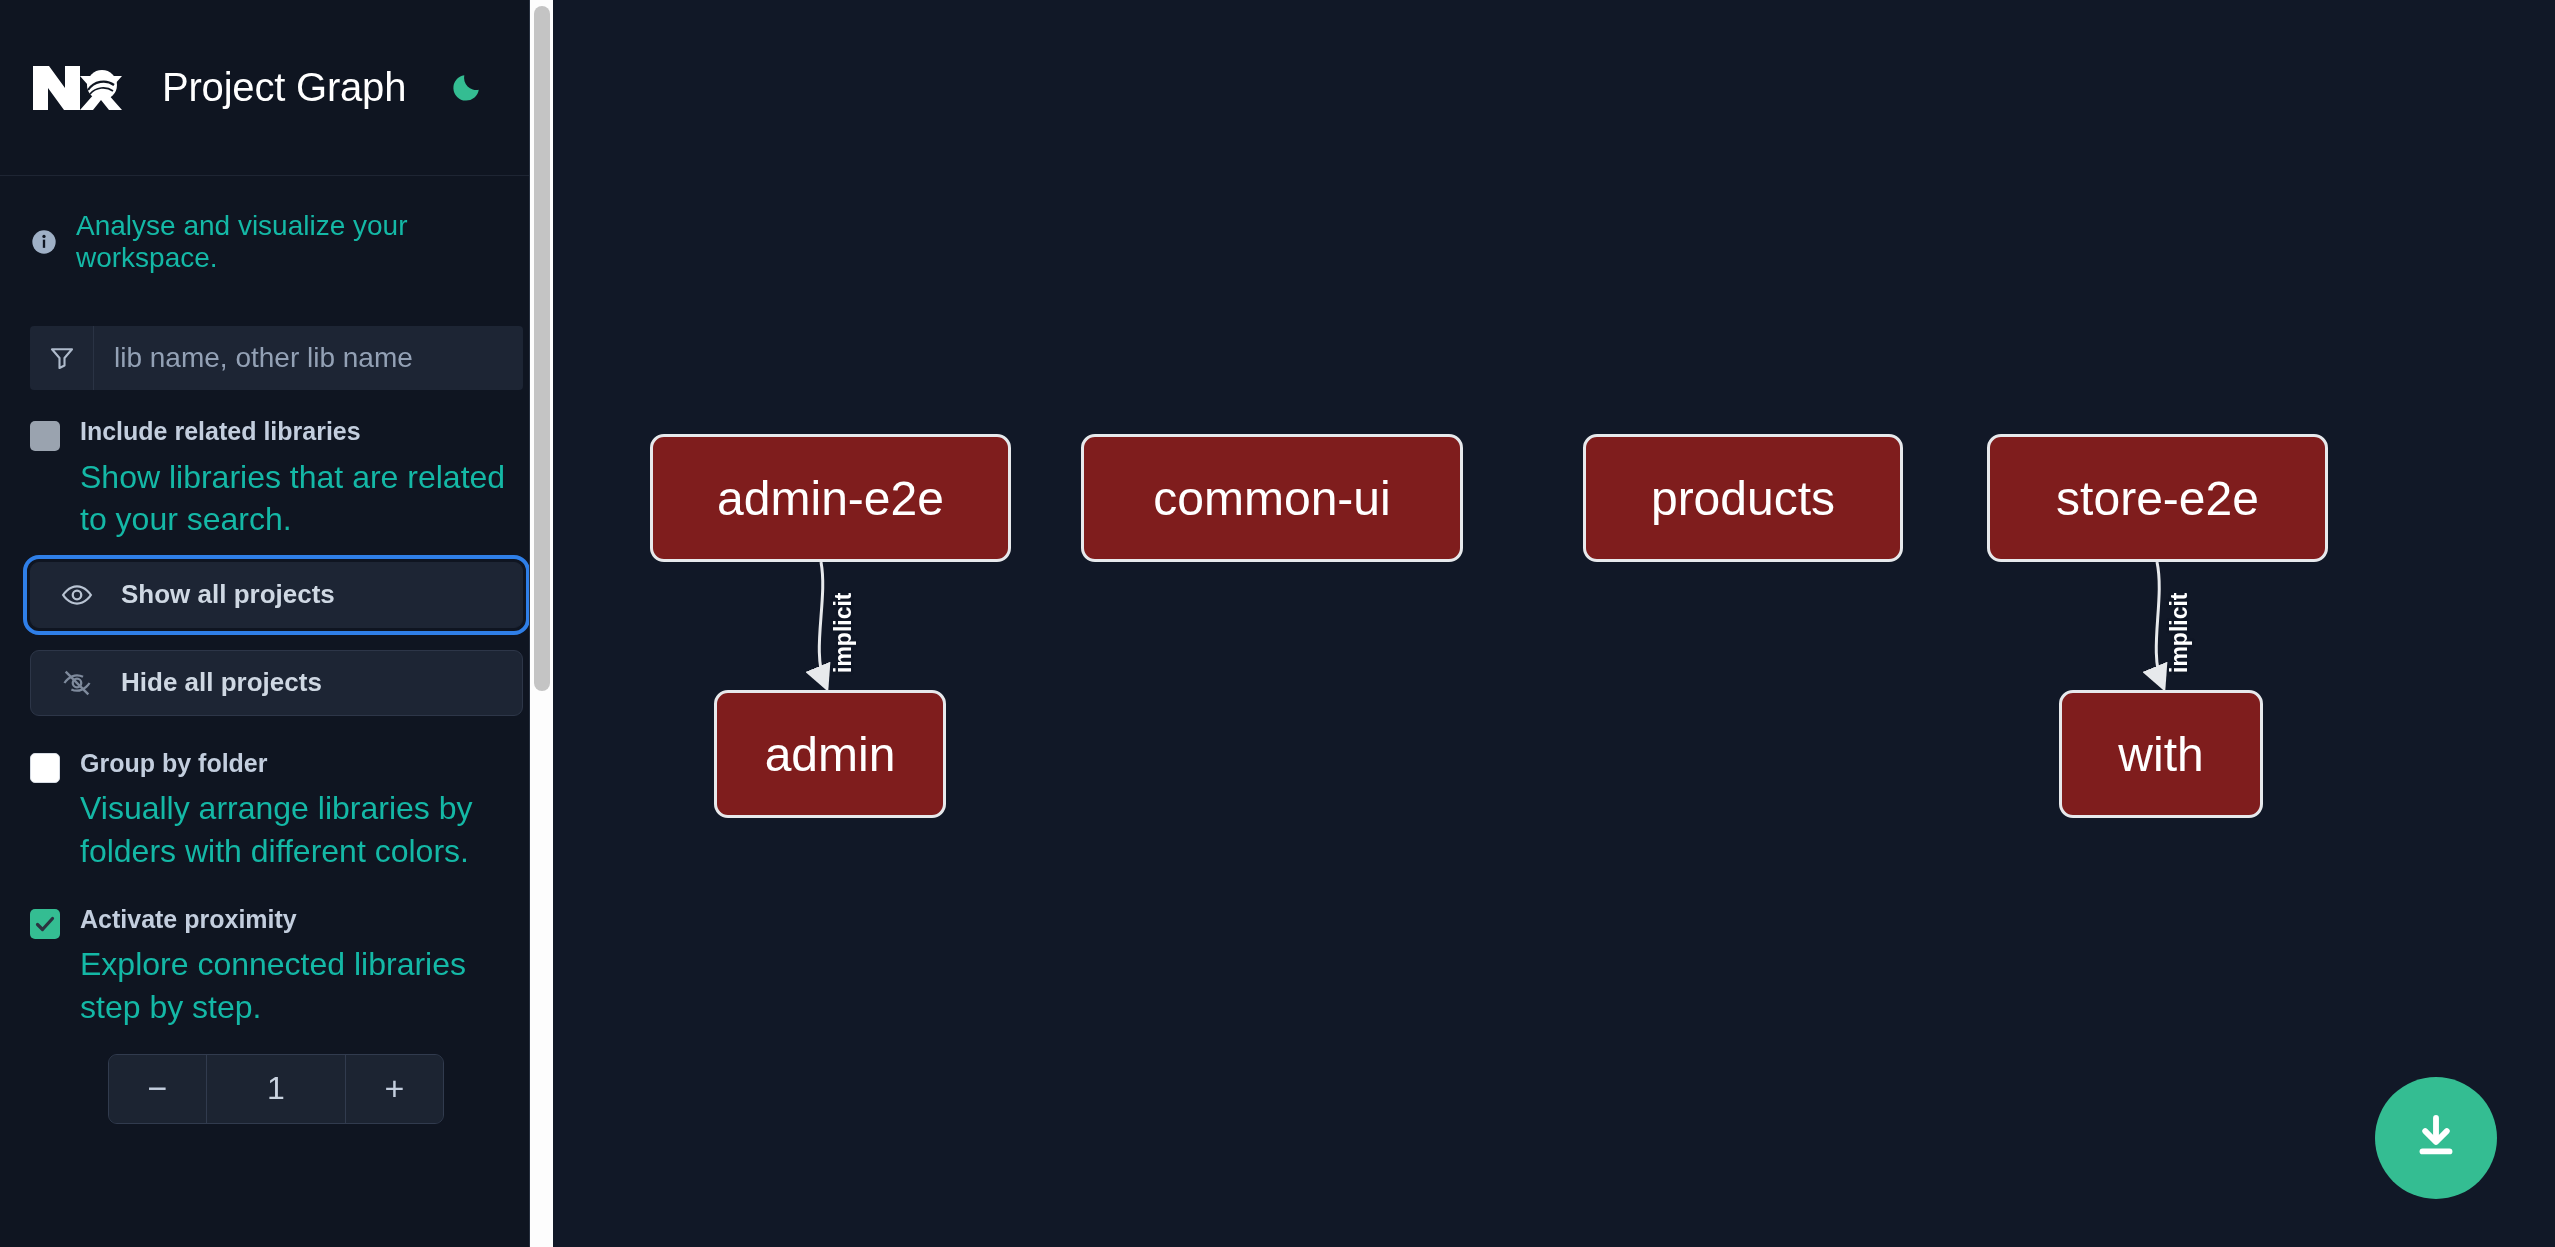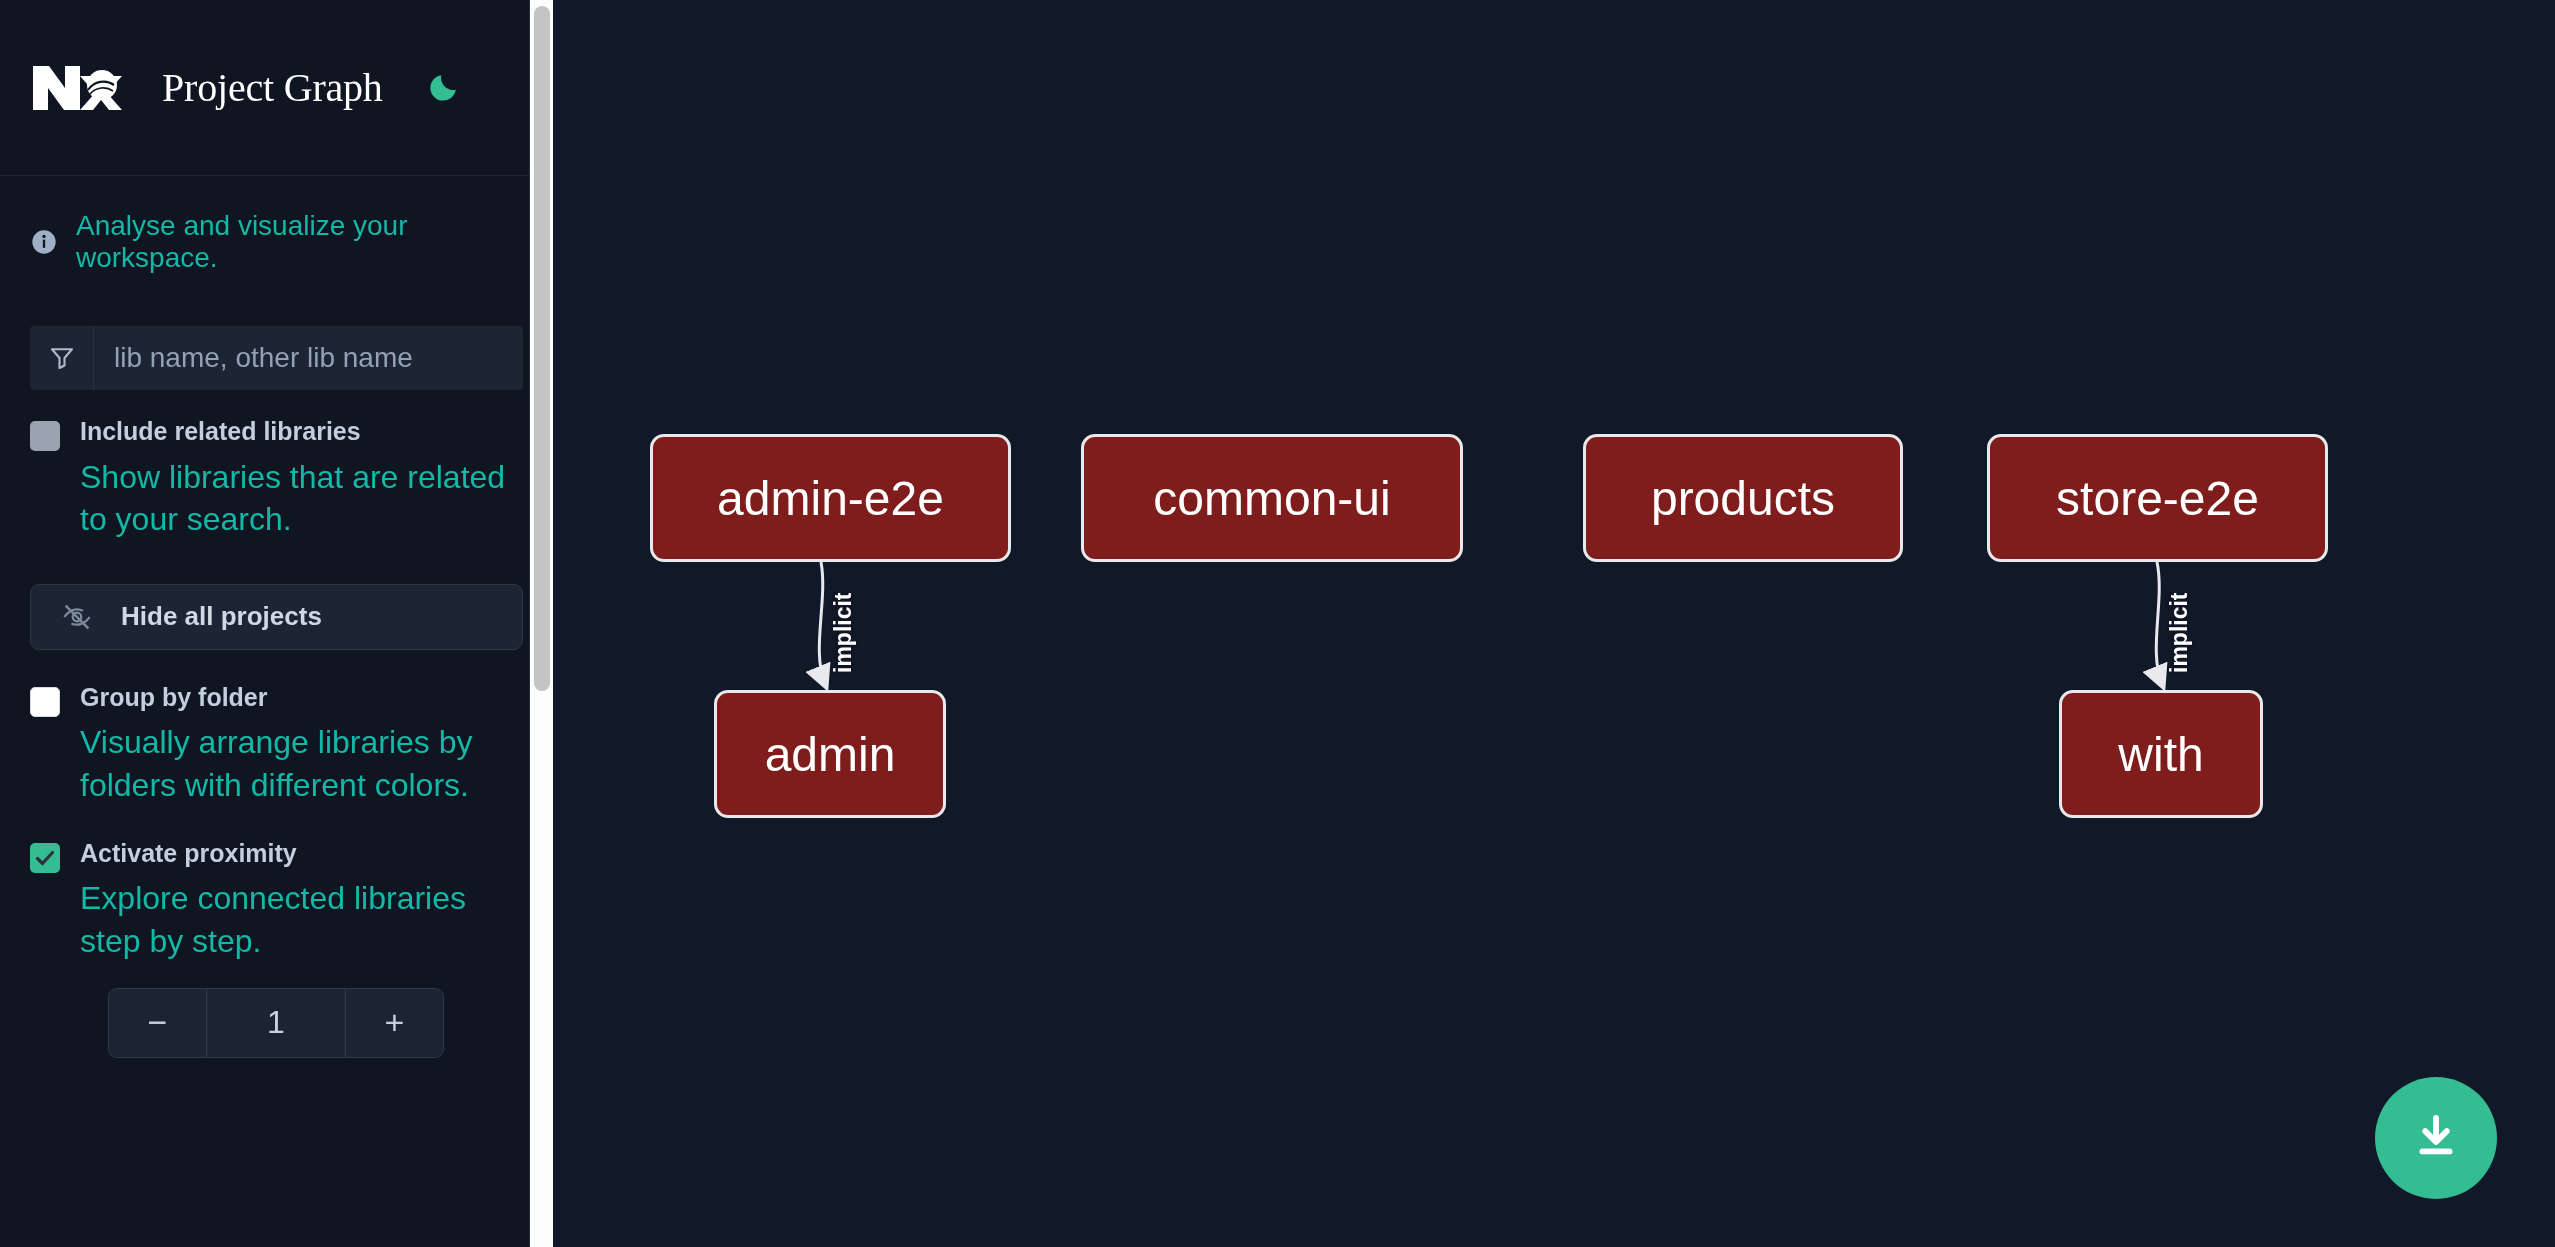--- a/index.html
+++ b/index.html
@@ -17,21 +17,20 @@
     background: #0f1521;
     position: relative;
     flex: 0 0 553px;
     overflow: hidden;
   }
   .sb-header {
     height: 176px;
     display: flex; align-items: center;
     padding-left: 28px;
     border-bottom: 1px solid #1e2533;
-    font-family: Liberation Serif, serif;
   }
   .nx-logo { width: 98px; height: 64px; flex: 0 0 98px; }
   .app-title {
     color: #ffffff;
     font-size: 40px;
     font-weight: 400;
     margin-left: 36px;
     letter-spacing: -0.2px;
     white-space: nowrap;
   }
@@ -229,20 +228,29 @@
 
       <div class="opt-block">
         <span class="cbox gray"></span>
         <div class="opt-texts">
           <div class="opt-title">Include related libraries</div>
           <div class="opt-desc">Show libraries that are related to your search.</div>
         </div>
       </div>
 
       <div class="btn-group">
+        <div class="gbtn focused">
+          <span class="glyph">
+            <svg viewBox="0 0 24 24" width="32" height="32" aria-hidden="true">
+              <path d="M1.6 12S5.4 5.6 12 5.6 22.4 12 22.4 12 18.6 18.4 12 18.4 1.6 12 1.6 12z" fill="none" stroke="#b9c4d3" stroke-width="1.7"></path>
+              <circle cx="12" cy="12" r="3.2" fill="none" stroke="#b9c4d3" stroke-width="1.7"></circle>
+            </svg>
+          </span>
+          <span>Show all projects</span>
+        </div>
         <div style="height:22px"></div>
         <div class="gbtn">
           <span class="glyph">
             <svg viewBox="0 0 24 24" width="32" height="32" aria-hidden="true">
               <path d="M2.6 12S6.2 6.2 12 6.2c1.7 0 3.2.5 4.5 1.2M21.4 12s-3.6 5.8-9.4 5.8c-1.6 0-3-.4-4.2-1" fill="none" stroke="#7e8a9c" stroke-width="1.7"></path>
               <circle cx="12" cy="12" r="3.2" fill="none" stroke="#7e8a9c" stroke-width="1.7"></circle>
               <path d="M3.5 3.5 20.5 20.5" stroke="#7e8a9c" stroke-width="1.8"></path>
             </svg>
           </span>
           <span>Hide all projects</span>

